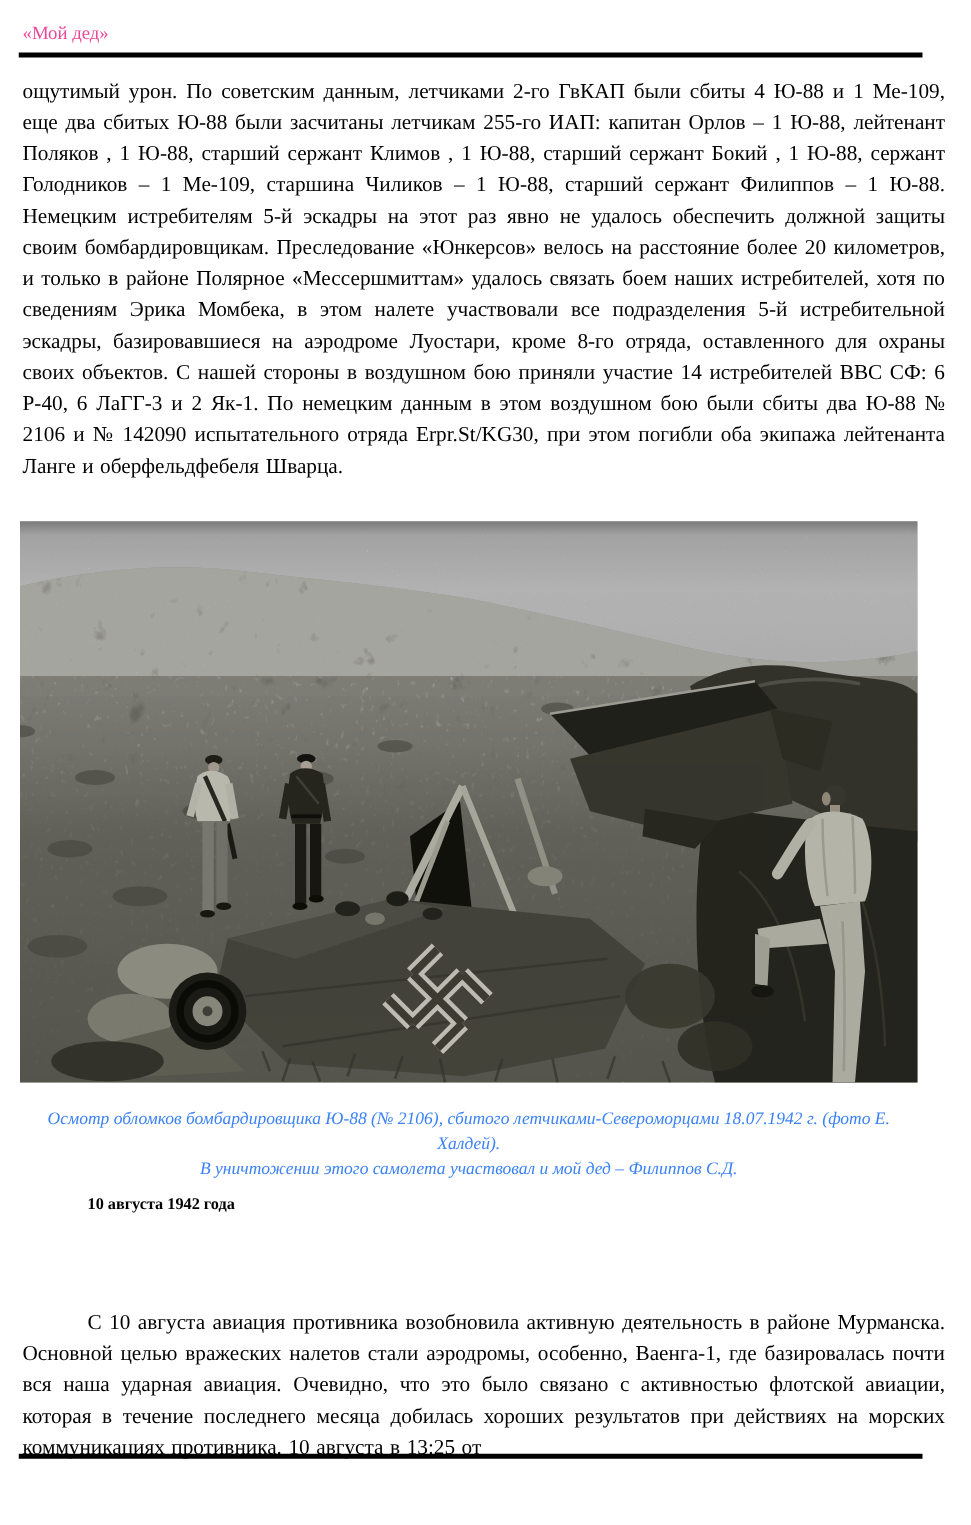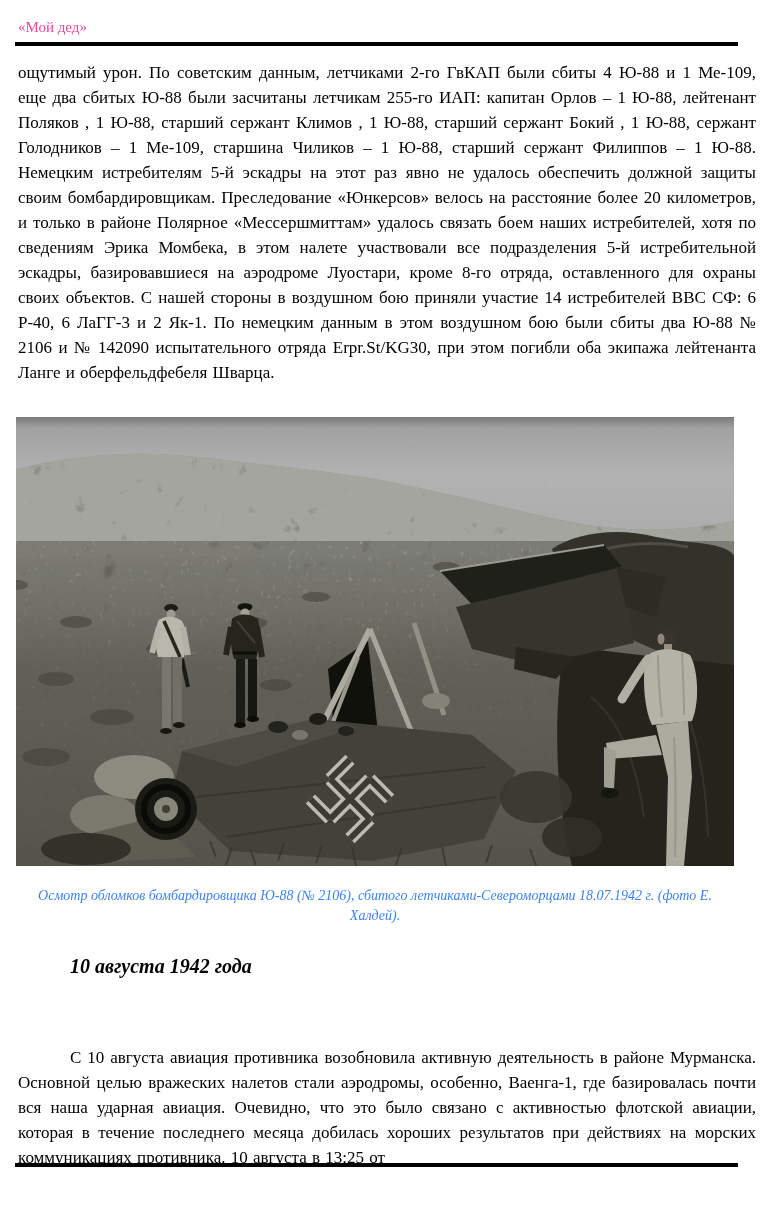--- a/index.html
+++ b/index.html
@@ -32,21 +32,21 @@
     background:#b9b9b9;
   }
   .photo-wrap svg{display:block;width:718px;height:449px;}
   .caption{
     position:absolute;left:16px;top:886px;width:718px;
     font-size:14px;line-height:20px;font-style:italic;
     text-align:center;color:#3b82f6;
   }
   .section-heading{
     position:absolute;left:70px;top:955px;
-    font-size:20px;font-weight:bold;font-style:italic;
+    font-size:13px;font-weight:bold;
   }
   .page-number{
     position:absolute;top:1248px;right:42px;
     font-size:11px;
   }
 </style>
 </head>
 <body>
 
 <div class="page">
@@ -219,20 +219,21 @@
           <path d="M210,448 L216,430 M240,448 L234,432 M300,446 L306,428 M340,449 L336,430 M380,448 L386,430 M430,449 L426,430 M470,446 L476,428 M520,449 L514,432 M200,440 L194,424 M262,444 L268,426"></path>
         </g>
 
         <rect x="0" y="0" width="718" height="449" filter="url(#grainTex)" opacity="0.14"></rect>
       </g>
     </svg>
   </div>
 
   <div class="caption">
     <div>Осмотр обломков бомбардировщика Ю-88 (№ 2106), сбитого летчиками-Североморцами 18.07.1942 г. (фото Е. Халдей).</div>
+    <div>В уничтожении этого самолета участвовал и мой дед – Филиппов С.Д.</div>
   </div>
 
   <div class="section-heading">10 августа 1942 года</div>
 
   <div class="body-par par2">С 10 августа авиация противника возобновила активную деятельность в районе Мурманска. Основной целью вражеских налетов стали аэродромы, особенно, Ваенга-1, где базировалась почти вся наша ударная авиация. Очевидно, что это было связано с активностью флотской авиации, которая в течение последнего месяца добилась хороших результатов при действиях на морских коммуникациях противника. 10 августа в 13:25 от</div>
 
   <div class="rule rule-bottom"></div>
   <div class="page-number">43</div>
 
 </div>

